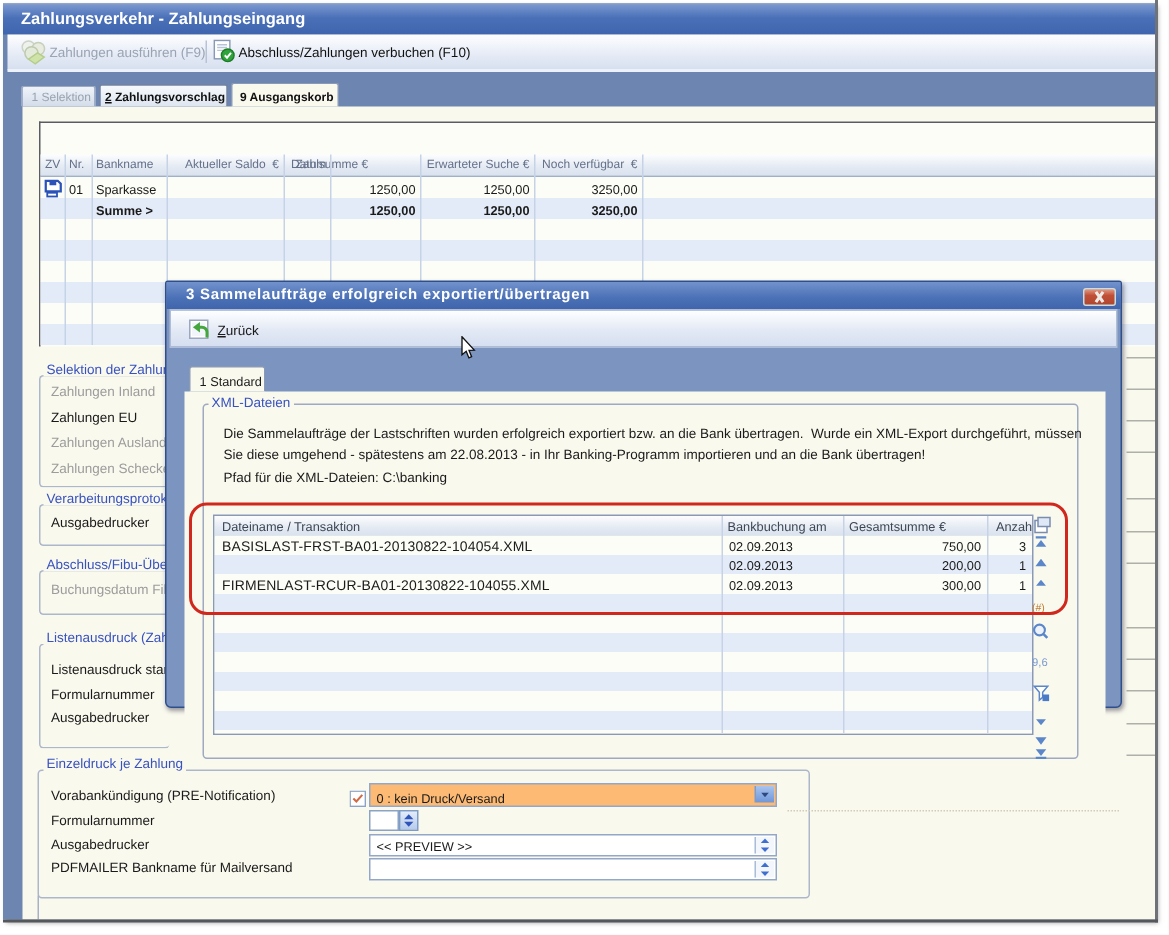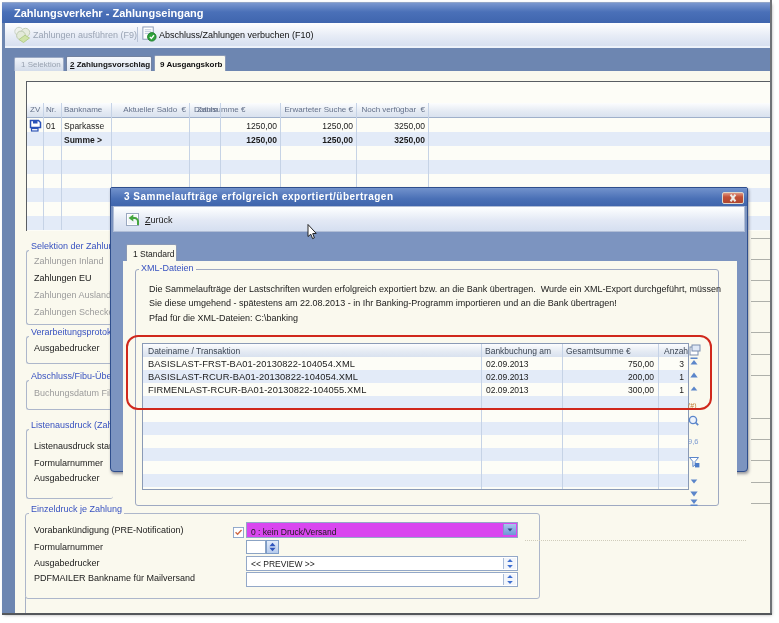--- a/index.html
+++ b/index.html
@@ -135,21 +135,21 @@
 <div class="abs" style="left:751px;top:418px;width:19px;height:1px;background:#aeb0aa;"></div>
 <div class="abs" style="left:751px;top:439px;width:19px;height:1px;background:#aeb0aa;"></div>
 <div class="abs" style="left:751px;top:460px;width:19px;height:1px;background:#aeb0aa;"></div>
 <div class="abs" style="left:751px;top:482px;width:19px;height:1px;background:#aeb0aa;"></div>
 <div class="abs" style="left:751px;top:503px;width:19px;height:1px;background:#aeb0aa;"></div>
 
 <svg class="abs" style="left:233px;top:527px;" width="11" height="11" viewBox="0 0 12 12">
   <rect x="0.5" y="0.5" width="11" height="11" fill="#fff" stroke="#8aa4c8"></rect>
   <path d="M2.8 5.8 L5 8 L9.3 3.2" stroke="#cf6a44" stroke-width="1.5" fill="none"></path>
 </svg>
-<div class="abs" style="left:246px;top:522px;width:272px;height:16px;background:#d946ef;border:1px solid #93a8c8;box-sizing:border-box;text-decoration:underline;">
+<div class="abs" style="left:246px;top:522px;width:272px;height:16px;background:#fdba74;border:1px solid #93a8c8;box-sizing:border-box;text-decoration:underline;">
   <div class="txt" style="left:4px;top:4px;">0 : kein Druck/Versand</div>
   <div class="abs" style="right:1px;top:1px;width:12px;height:11px;background:linear-gradient(#a8c4ee,#6f96d8);border-left:1px solid #7d9cc8;">
     <svg width="12" height="11" viewBox="0 0 12 11">
         <path d="M3.5 4.5 h5 l-2.5 3 z" fill="#2c4a80"></path>
       </svg>
   </div>
 </div>
 <div class="abs" style="left:246px;top:540px;width:20px;height:14px;background:#fff;border:1px solid #8ba3c4;box-sizing:border-box;"></div>
 <div class="abs" style="left:266px;top:540px;width:13px;height:14px;background:linear-gradient(#e3ecfa,#b6cbec);border:1px solid #7d9cc8;box-sizing:border-box;">
   <svg width="11" height="12" viewBox="0 0 11 12">
@@ -214,21 +214,20 @@
       <div class="txt" style="left:5px;top:2px;color:#3c4654;">Dateiname / Transaktion</div>
       <div class="txt" style="left:342px;top:2px;color:#3c4654;">Bankbuchung am</div>
       <div class="txt" style="left:423px;top:2px;color:#3c4654;">Gesamtsumme €</div>
       <div class="txt" style="left:521px;top:2px;color:#3c4654;">Anzahl</div>
     </div>
     <div class="abs" style="left:0;top:13px;width:545px;height:132px;background:repeating-linear-gradient(#fdfdf7 0 13px,#e3ebf8 13px 26px);"></div>
     <div class="txt" style="left:5px;top:15px;font-size:9.3px;letter-spacing:0.1px;">BASISLAST-FRST-BA01-20130822-104054.XML</div>
     <div class="txt" style="left:343px;top:15px;">02.09.2013</div>
     <div class="txt" style="left:430px;top:15px;width:81px;text-align:right;">750,00</div>
     <div class="txt" style="left:505px;top:15px;width:36px;text-align:right;">3</div>
-    <div class="txt" style="left:5px;top:28px;font-size:9.3px;letter-spacing:0.1px;">BASISLAST-RCUR-BA01-20130822-104054.XML</div>
     <div class="txt" style="left:343px;top:28px;">02.09.2013</div>
     <div class="txt" style="left:430px;top:28px;width:81px;text-align:right;">200,00</div>
     <div class="txt" style="left:505px;top:28px;width:36px;text-align:right;">1</div>
     <div class="txt" style="left:5px;top:41px;font-size:9.3px;letter-spacing:0.1px;">FIRMENLAST-RCUR-BA01-20130822-104055.XML</div>
     <div class="txt" style="left:343px;top:41px;">02.09.2013</div>
     <div class="txt" style="left:430px;top:41px;width:81px;text-align:right;">300,00</div>
     <div class="txt" style="left:505px;top:41px;width:36px;text-align:right;">1</div>
     <div class="abs" style="left:338px;top:0;width:1px;height:145px;background:#c6d3e6;"></div>
     <div class="abs" style="left:419px;top:0;width:1px;height:145px;background:#c6d3e6;"></div>
     <div class="abs" style="left:515px;top:0;width:1px;height:145px;background:#c6d3e6;"></div>

